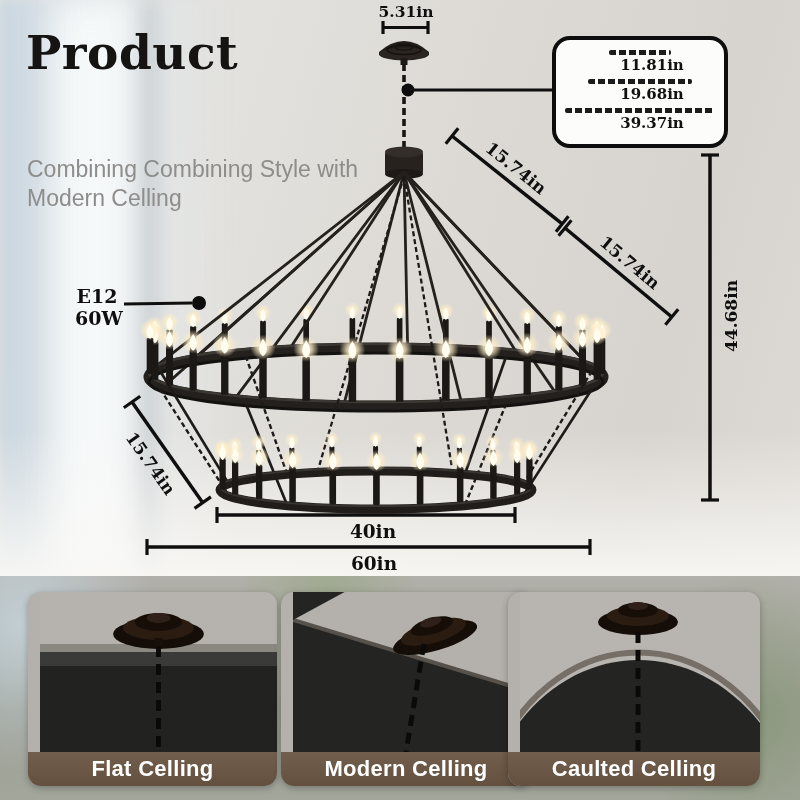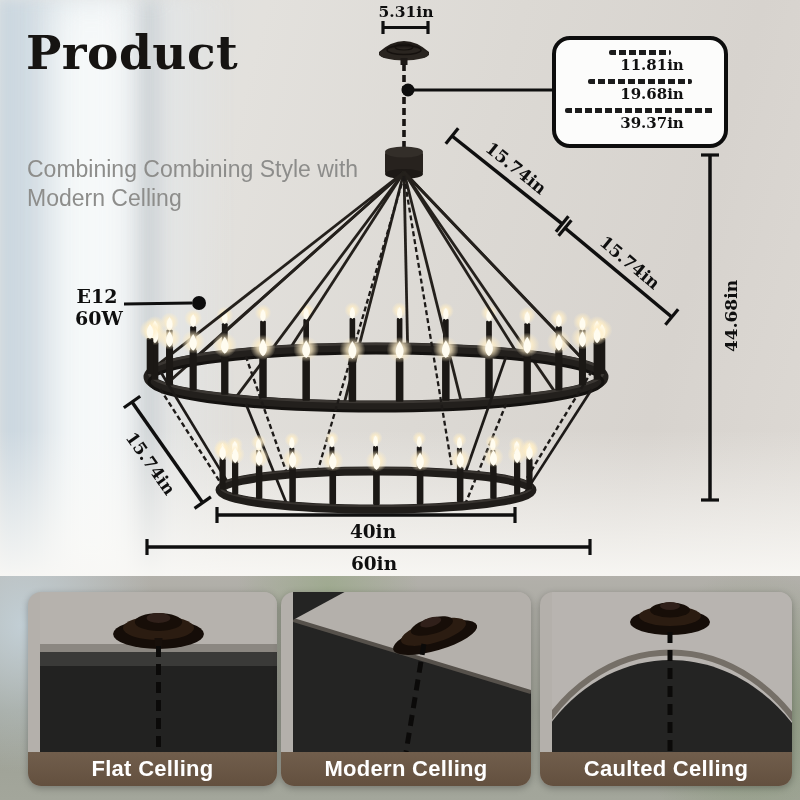--- a/index.html
+++ b/index.html
@@ -38,21 +38,21 @@
   
   .strip{position:absolute;left:0;top:576px;width:800px;height:224px;
     background:
       radial-gradient(190px 210px at 3% 22%,rgba(197,211,219,.9),rgba(197,211,219,0) 70%),
       radial-gradient(130px 170px at 41% 6%,rgba(142,165,120,.5),rgba(142,165,120,0) 70%),
       radial-gradient(160px 210px at 94% 62%,rgba(122,146,102,.5),rgba(122,146,102,0) 70%),
       linear-gradient(180deg,#b2b0aa,#9c9f94 60%,#a3a69b);}
   .panel{position:absolute;top:592px;height:194px;border-radius:13px;overflow:hidden;
     background:#b4b0ab;box-shadow:0 2px 7px rgba(0,0,0,.28);padding-left:12px;}
   .panel svg{display:block;width:100%;height:160px;}
-  .p1{left:28px;width:237px}.p2{left:281px;width:238px}.p3{left:540px;width:240px}
+  .p1{left:28px;width:237px}.p2{left:281px;width:238px}.p3{left:508px;width:240px}
   .caption{position:absolute;left:0;bottom:0;width:100%;height:34px;
     background:linear-gradient(180deg,#715e4c,#63503f);color:#fff;font-weight:700;
     font-size:22px;display:flex;align-items:center;justify-content:center;letter-spacing:.3px;}
 </style>
 </head>
 <body>
 
 <div class="stage">
 
   <div class="bg-main"></div>

